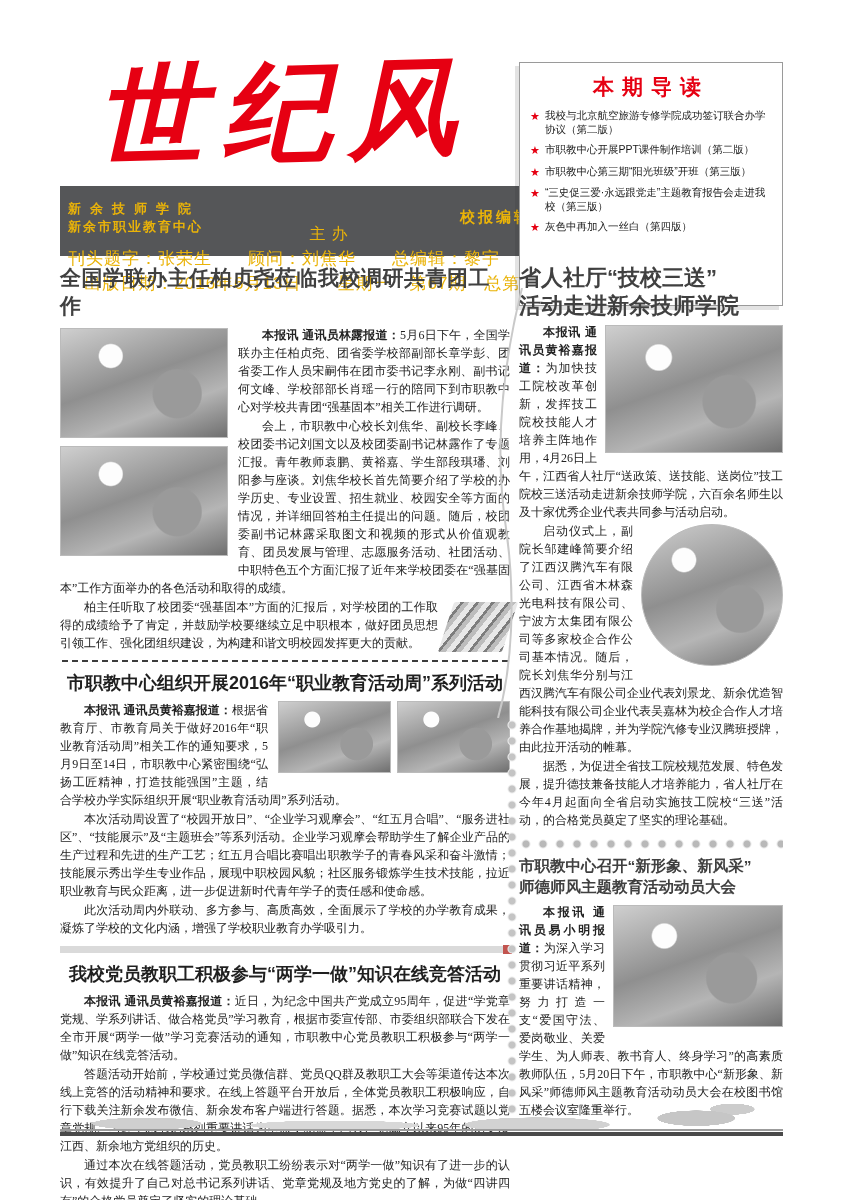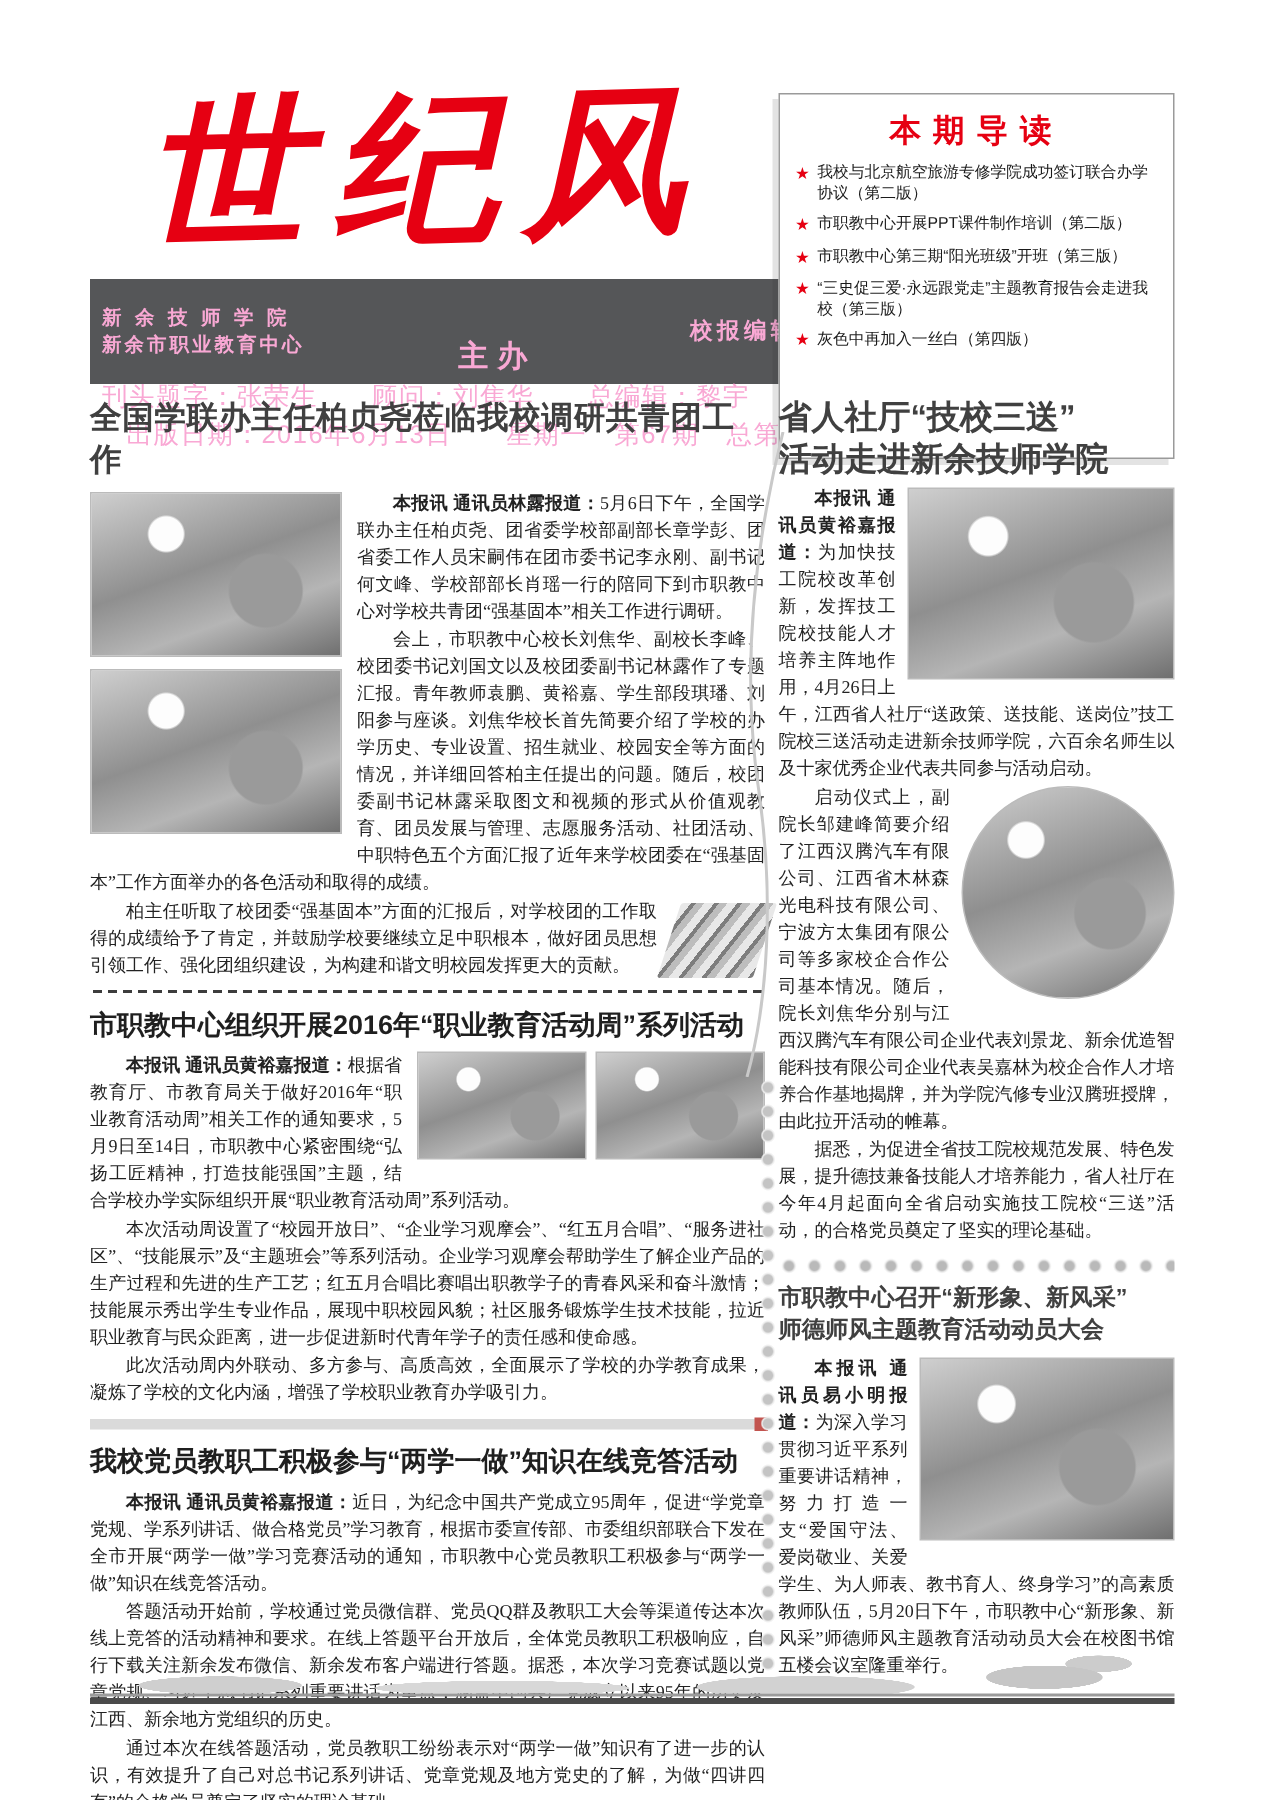--- a/index.html
+++ b/index.html
@@ -10,45 +10,45 @@
   
   .calligraphy {
     position:absolute; left:60px; top:40px; width:450px; height:145px;
     display:flex; align-items:center; justify-content:center;
     font-family:"DejaVu Serif", serif; font-weight:bold; font-style:italic;
     font-size:108px; color:#e60012; letter-spacing:18px;
     transform:rotate(-1.5deg); white-space:nowrap;
   }
   .mast-bar {
     position:absolute; left:60px; top:186px; width:534px; height:70px;
-    background:#555658; color:#f9a8d4; padding:4px 8px 3px 8px;
+    background:#555658; color:#eab308; padding:4px 8px 3px 8px;
   }
   .mast-row1 { display:flex; align-items:center; justify-content:space-between; }
   .mast-school { font-size:13px; font-weight:bold; line-height:1.35; letter-spacing:2px; }
   .mast-school .l1 { letter-spacing:9px; }
-  .mast-organizer { font-size:20px; font-weight:bold; letter-spacing:6px;margin-top:34px; }
+  .mast-organizer { font-size:16px; font-weight:normal; letter-spacing:6px;margin-top:34px; }
   .mast-publisher { font-size:15px; font-weight:bold; letter-spacing:3px; }
   .mast-row2, .mast-row3 { font-size:17px; text-align:center; letter-spacing:1px; margin-top:2px; white-space:nowrap; }
 
   
   .digest {
     position:absolute; left:519px; top:62px; width:264px; height:244px;
     background:#fff; border:1px solid #9a9a9a; box-shadow:-4px 4px 0 #2b2b2b22;
     padding:8px 10px 6px 10px;
   }
   .digest-title { color:#e60012; font-weight:bold; font-size:21px; text-align:center; letter-spacing:8px; margin:2px 0 8px 0; }
   .digest-item { display:flex; gap:5px; font-size:10.5px; color:#1a1a1a; line-height:1.3; margin-bottom:7px; }
   .digest-star { color:#e60012; font-size:11px; flex:0 0 auto; }
 
   
   .col-left  { position:absolute; left:60px;  top:264px; width:450px; }
   .col-right { position:absolute; left:519px; top:264px; width:264px; }
 
   .headline-red  { color:#404040; font-weight:bold; text-align:left; }
-  .headline-dark { color:#1f1f1f; font-weight:bold; text-align:left; }
+  .headline-dark { color:#1f1f1f; font-weight:bold; text-align:center; }
   .h-l1 { font-size:21px; letter-spacing:0.5px; margin-bottom:6px; }
   .h-l2 { font-size:18px; margin:8px 0 6px 0; }
   .h-l3 { font-size:18px; margin:8px 0 6px 0; }
   .h-r  { font-size:22px; line-height:1.25; margin-bottom:4px; }
   .h-r2 { font-size:15.5px; line-height:1.35; margin:6px 0 5px 0; }
 
   .body-text { font-family:"Liberation Serif","DejaVu Serif",serif; font-size:12px; line-height:1.5; color:#222; text-align:justify; }
   .body-text p { text-indent:2em; margin-bottom:1px; }
   .lead { font-family:"Liberation Sans",sans-serif; font-weight:bold; }
 

